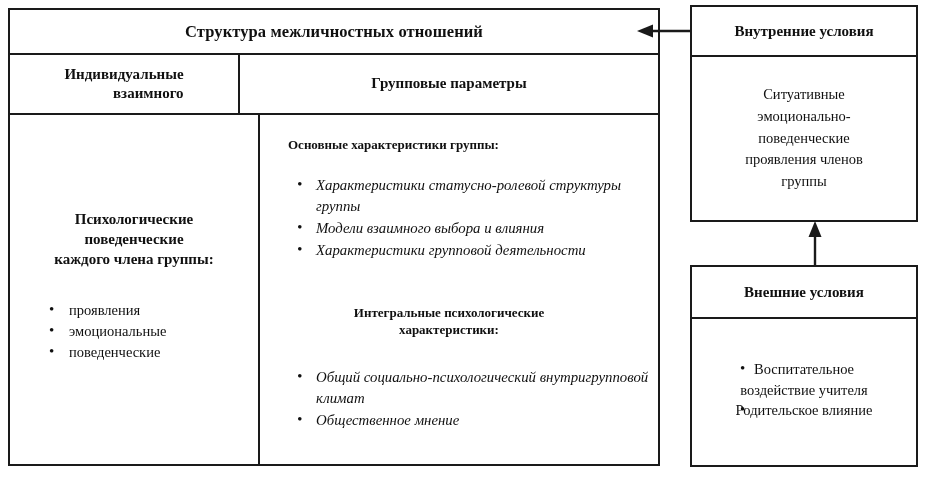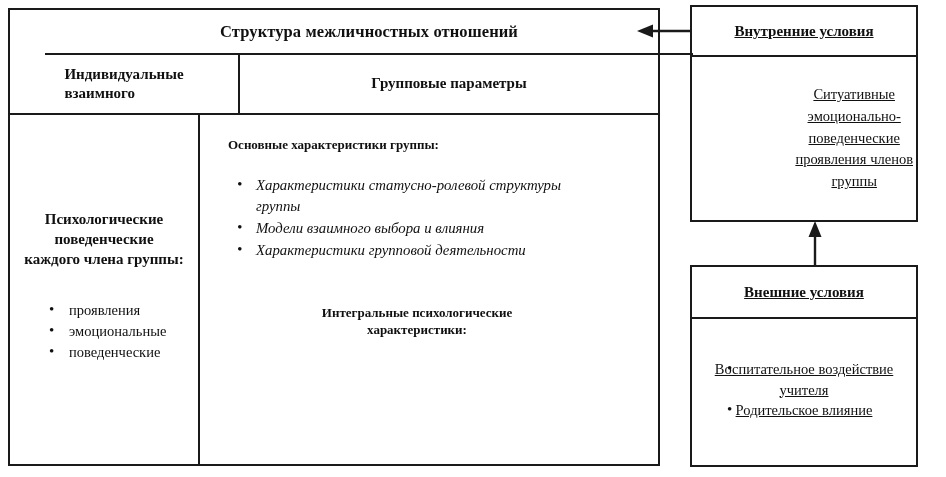--- a/index.html
+++ b/index.html
@@ -12,42 +12,42 @@
   .canvas{position:absolute;inset:0;}
 
   
   .table{
     position:absolute;left:8px;top:8px;width:652px;height:458px;
     border:2px solid #1a1a1a;box-sizing:border-box;
   }
   .title-row{
     position:absolute;left:0;top:0;width:100%;height:45px;
     border-bottom:2px solid #1a1a1a;box-sizing:border-box;
-    display:flex;align-items:center;justify-content:center;margin-left:35px;
+    display:flex;align-items:center;justify-content:center;
   }
   .title-row .txt{font-weight:bold;font-size:16.5px;letter-spacing:.1px;}
 
   .head-row{
     position:absolute;left:0;top:45px;width:100%;height:60px;
     border-bottom:2px solid #1a1a1a;box-sizing:border-box;display:flex;
   }
   .head-left{
     width:230px;border-right:2px solid #1a1a1a;box-sizing:border-box;
-    display:flex;align-items:center;justify-content:center;text-align:left;
+    display:flex;align-items:center;justify-content:center;text-align:right;
   }
   .head-right{
     flex:1;display:flex;align-items:center;justify-content:center;text-align:center;border-radius:19px;
   }
   .head-left .txt,.head-right .txt{font-weight:bold;font-size:15px;line-height:1.28;}
 
   .body-row{
     position:absolute;left:0;top:105px;right:0;bottom:0;display:flex;
   }
   .body-left{
-    width:190px;border-right:2px solid #1a1a1a;box-sizing:border-box;
+    width:250px;border-right:2px solid #1a1a1a;box-sizing:border-box;
     position:relative;
   }
   .body-right{flex:1;position:relative;}
 
   
   .lc-head{
     position:absolute;left:0;top:95px;width:100%;text-align:center;
     font-weight:bold;font-size:15px;line-height:1.33;
   }
   .lc-list{
@@ -57,49 +57,49 @@
   .lc-list li{position:relative;padding-left:20px;}
   .lc-list li::before{
     content:"\2022";position:absolute;left:0;top:-1px;font-size:15px;
   }
 
   
   .mc-head{
     position:absolute;font-weight:bold;font-size:13px;line-height:1.3;
   }
   .mc-head.h1{left:28px;top:22px;}
-  .mc-head.h2{left:32px;top:190px;width:370px;text-align:center;}
+  .mc-head.h2{left:4px;top:190px;width:370px;text-align:center;}
   .mc-list{
     position:absolute;margin:0;padding:0;list-style:none;
     font-size:14.8px;line-height:1.42;
   }
   .mc-list.l1{left:37px;top:60px;width:360px;}
   .mc-list.l2{left:37px;top:252px;width:370px;}
   .mc-list li{position:relative;padding-left:19px;margin-bottom:1px;font-style:italic;}
   .mc-list li::before{
     content:"\2022";position:absolute;left:0;top:-1px;font-size:15px;
   }
 
   
   .rbox{
     position:absolute;left:690px;width:228px;
-    border:2px solid #1a1a1a;box-sizing:border-box;text-decoration:underline;
+    border:2px solid #1a1a1a;box-sizing:border-box;
   }
   .rbox-top{top:5px;height:217px;}
   .rbox-bot{top:265px;height:202px;}
   .rbox-title{
     height:50px;border-bottom:2px solid #1a1a1a;box-sizing:border-box;
     display:flex;align-items:center;justify-content:center;
     font-weight:bold;font-size:15px;
   }
   .rbox-bot .rbox-title{height:52px;}
   .rbox-body{
-    display:flex;align-items:center;justify-content:flex-end;
+    display:flex;align-items:center;justify-content:center;
     text-align:center;font-size:14.5px;line-height:1.5;
-    height:calc(100% - 50px);padding:0 3px;box-sizing:border-box;
+    height:calc(100% - 50px);padding:0 16px;box-sizing:border-box;
   }
   .rbox-bot .rbox-body{height:calc(100% - 52px);align-items:flex-start;padding-top:28px;}
   .rb-list{
     margin:12px;padding:0;list-style:none;width:100%;
     text-align:center;font-size:14.5px;line-height:1.42;
   }
   .rb-list li{position:relative;}
   .rb-list li::before{
     content:"\2022";position:absolute;left:20px;top:-1px;font-size:15px;
   }
@@ -150,20 +150,24 @@
         <ul class="mc-list l1">
           <li>Характеристики статусно-ролевой структуры группы</li>
           <li>Модели взаимного выбора и влияния</li>
           <li>Характеристики групповой деятельности</li>
         </ul>
 
         <div class="mc-head h2">
           <span>Интегральные психологические</span><br>
           <span>характеристики:</span>
         </div>
+        <ul class="mc-list l2">
+          <li>Общий социально-психологический внутригрупповой климат</li>
+          <li>Общественное мнение</li>
+        </ul>
       </div>
 
     </div>
   </div>
 
   <div class="rbox rbox-top">
     <div class="rbox-title">Внутренние условия</div>
     <div class="rbox-body">
       <div>
         <span>Ситуативные</span><br>

